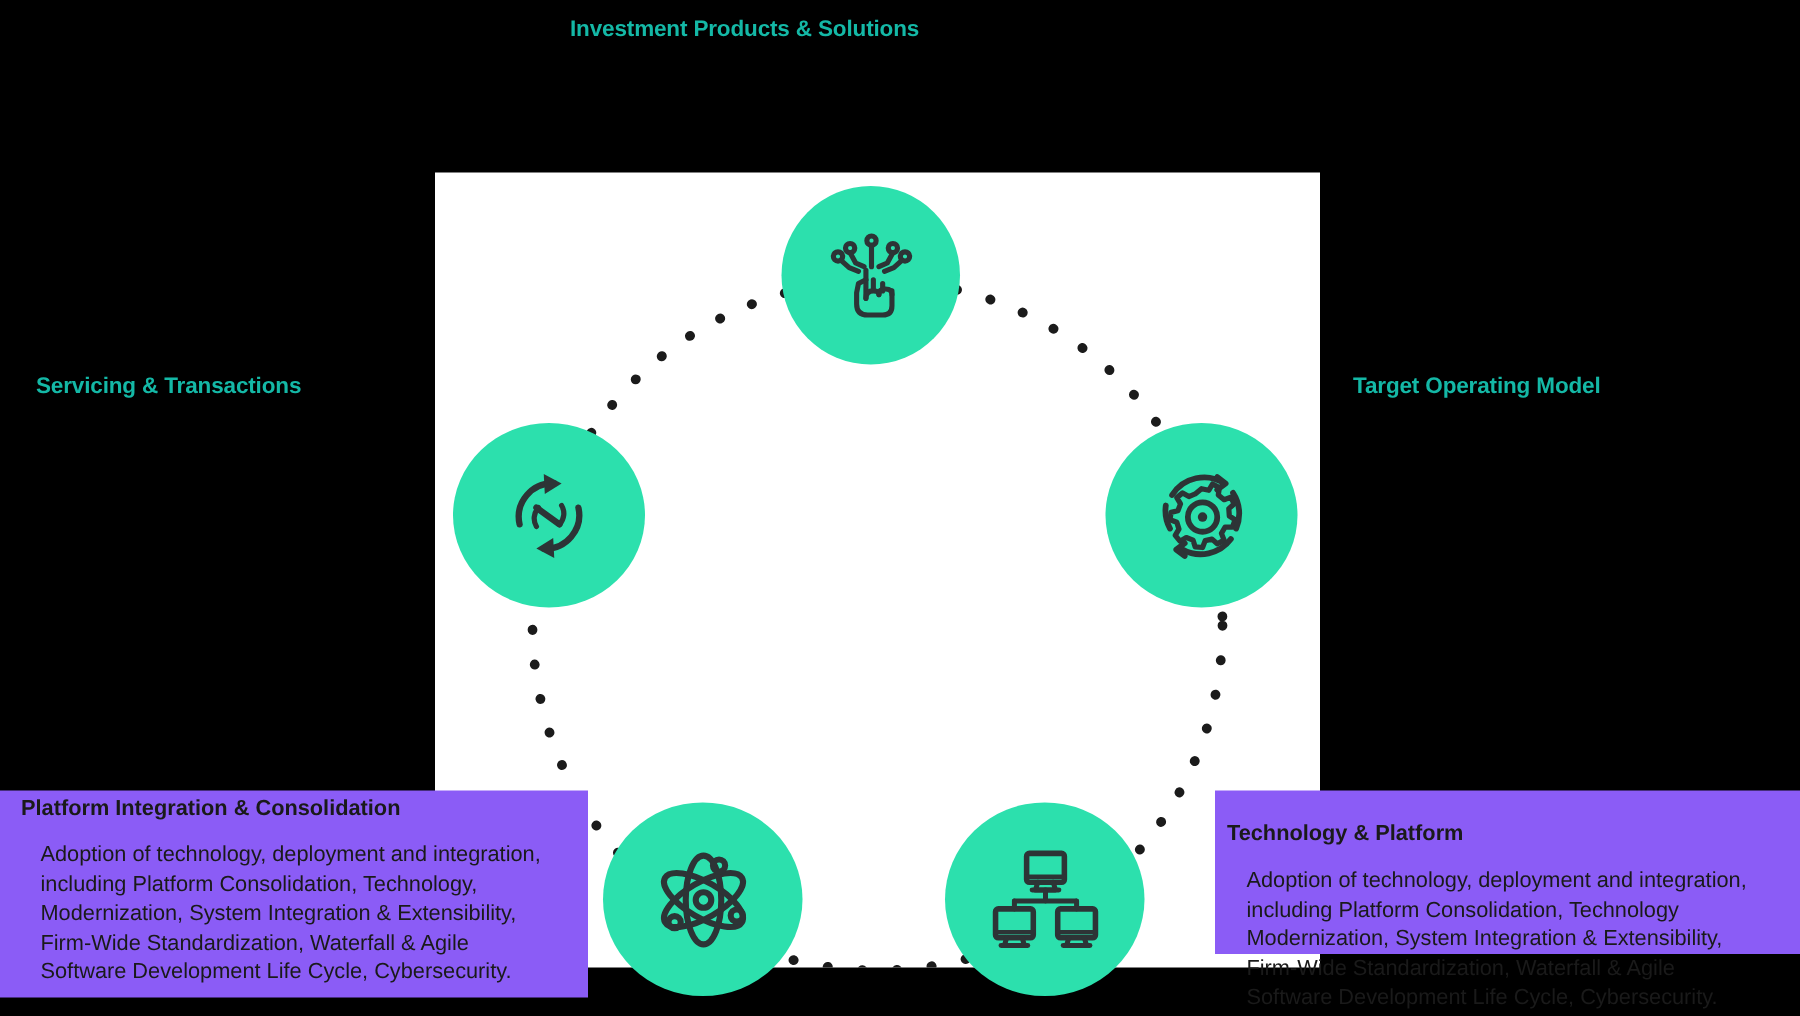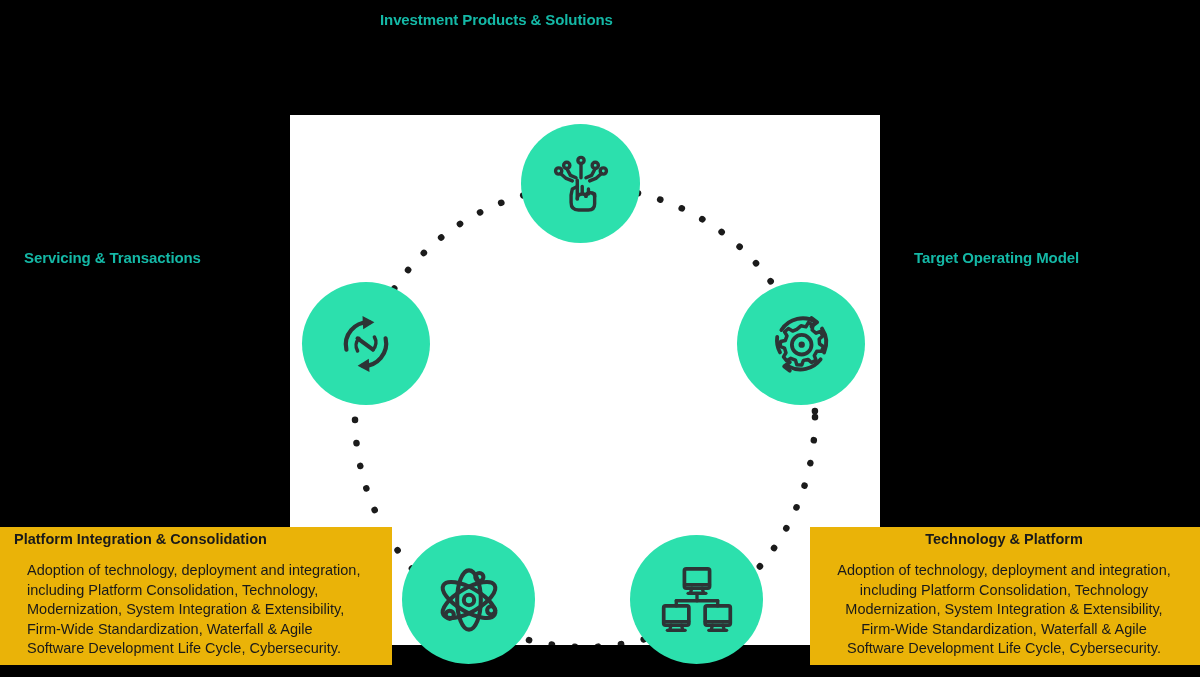--- a/index.html
+++ b/index.html
@@ -20,21 +20,21 @@
   .outer-label {
     position: absolute;
     font-weight: bold;
     font-size: 15px;
     color: #14b8a6;
     letter-spacing: -0.1px;
     white-space: nowrap;
   }
   #label-top    { left: 380px; top: 11px; }
   #label-left   { left: 24px;   top: 249px; }
-  #label-right  { left: 902px; top: 249px; margin-left: 12px; }
+  #label-right  { left: 902px; top: 249px; }
 
   
   #diagram-canvas {
     position: absolute;
     left: 290px;
     top: 115px;
     width: 590px;
     height: 530px;
     background: #ffffff;
   }
@@ -77,43 +77,42 @@
 
   #node-digital-touch { left: 521px; top: 124px; width: 119px; height: 119px; }
   #node-operating-model { left: 737px; top: 282px; width: 128px; height: 123px; }
   #node-servicing { left: 302px; top: 282px; width: 128px; height: 123px; }
   #node-platform-integration { left: 402px; top: 535px; width: 133px; height: 129px; }
   #node-technology-platform { left: 630px; top: 535px; width: 133px; height: 129px; }
 
   
   .desc-card {
     position: absolute;
-    background: #eab308;
+    background: #8b5cf6;
     color: #1a1a1a;
     box-sizing: border-box;
   }
   .desc-title {
     font-weight: bold;
     font-size: 14.5px;
     line-height: 18px;
     margin: 0 0 1px 0;
   }
   .desc-body {
     font-size: 14.5px;
     line-height: 19.5px;
     margin: 13px;
   }
   #card-platform-integration {
     left: 0px; top: 527px; width: 392px; height: 138px;
     padding: 3px 8px 0 14px;
   }
   #card-technology-platform {
-    left: 810px; top: 527px; width: 390px; height: 138px;
-    padding: 3px 10px 0 8px;
-    text-align: center;
+    left: 810px; top: 527px; width: 390px; height: 109px;
+    padding: 20px 10px 0 8px;
   }
 </style>
 </head>
 <body>
 
 <div class="outer-label" id="label-top">Investment Products &amp; Solutions</div>
 
 <div class="outer-label" id="label-left">Servicing &amp; Transactions</div>
 
 <div class="outer-label" id="label-right">Target Operating Model</div>

